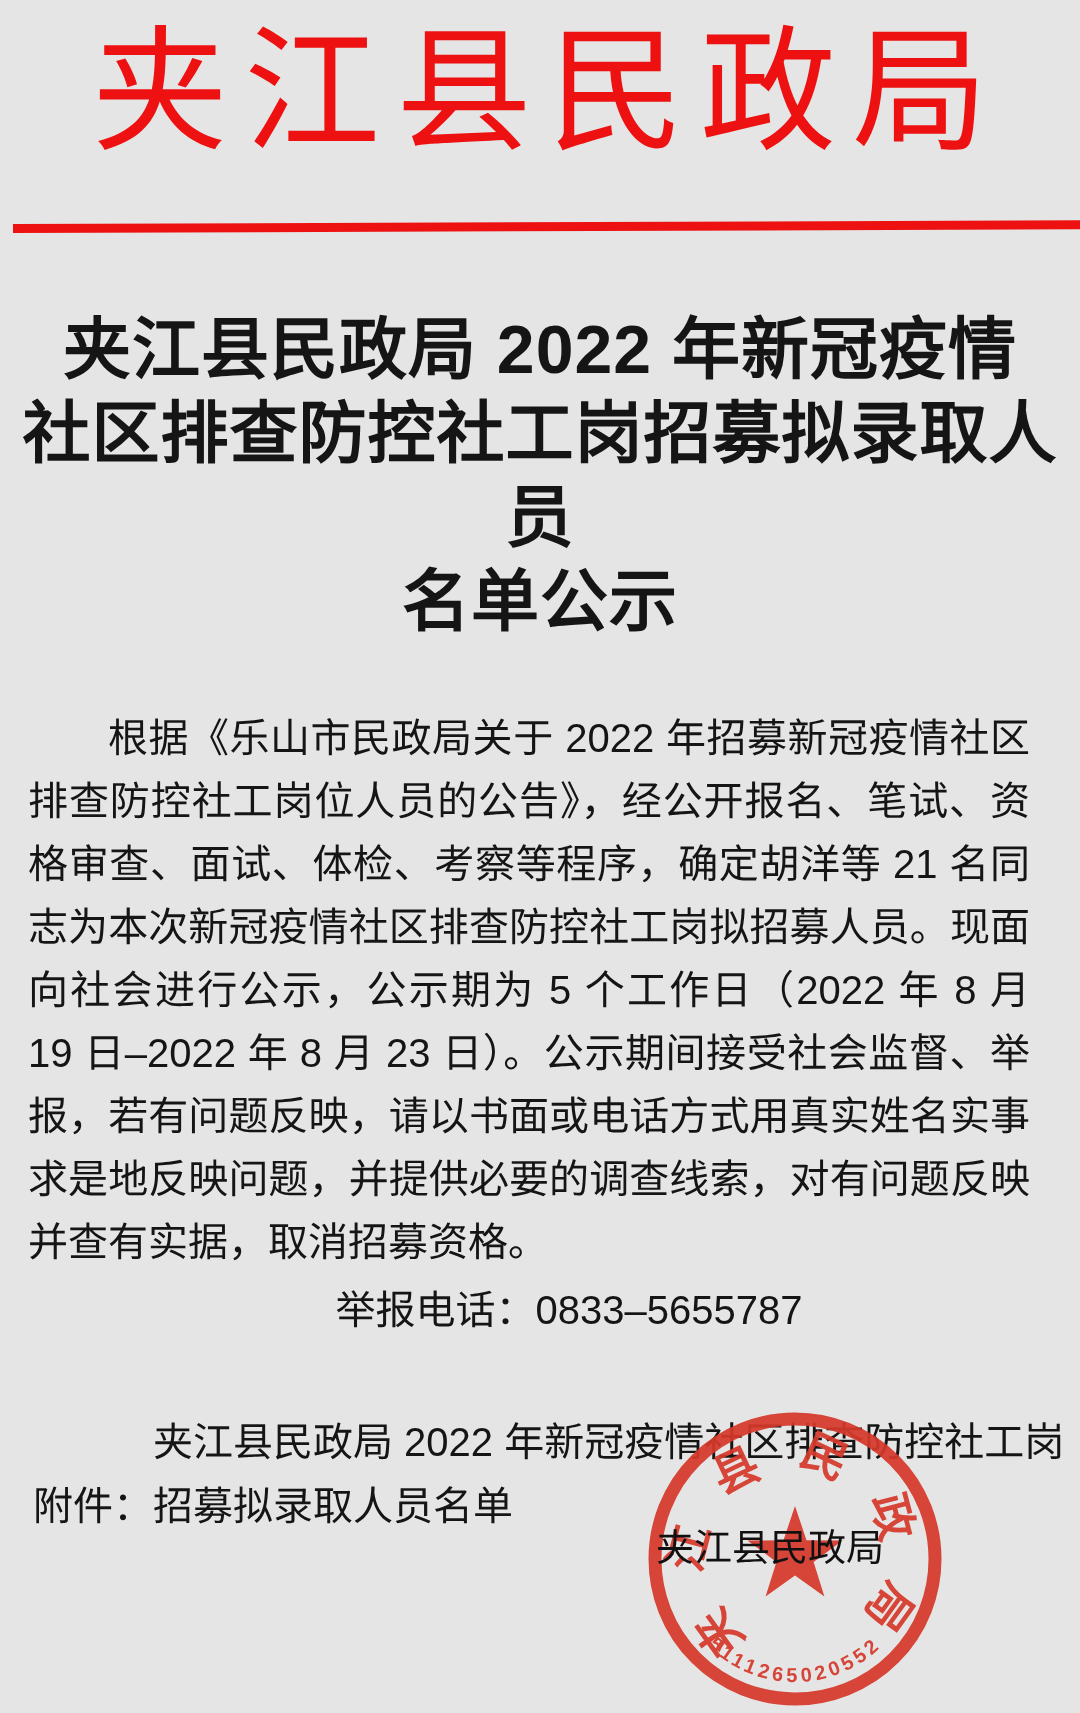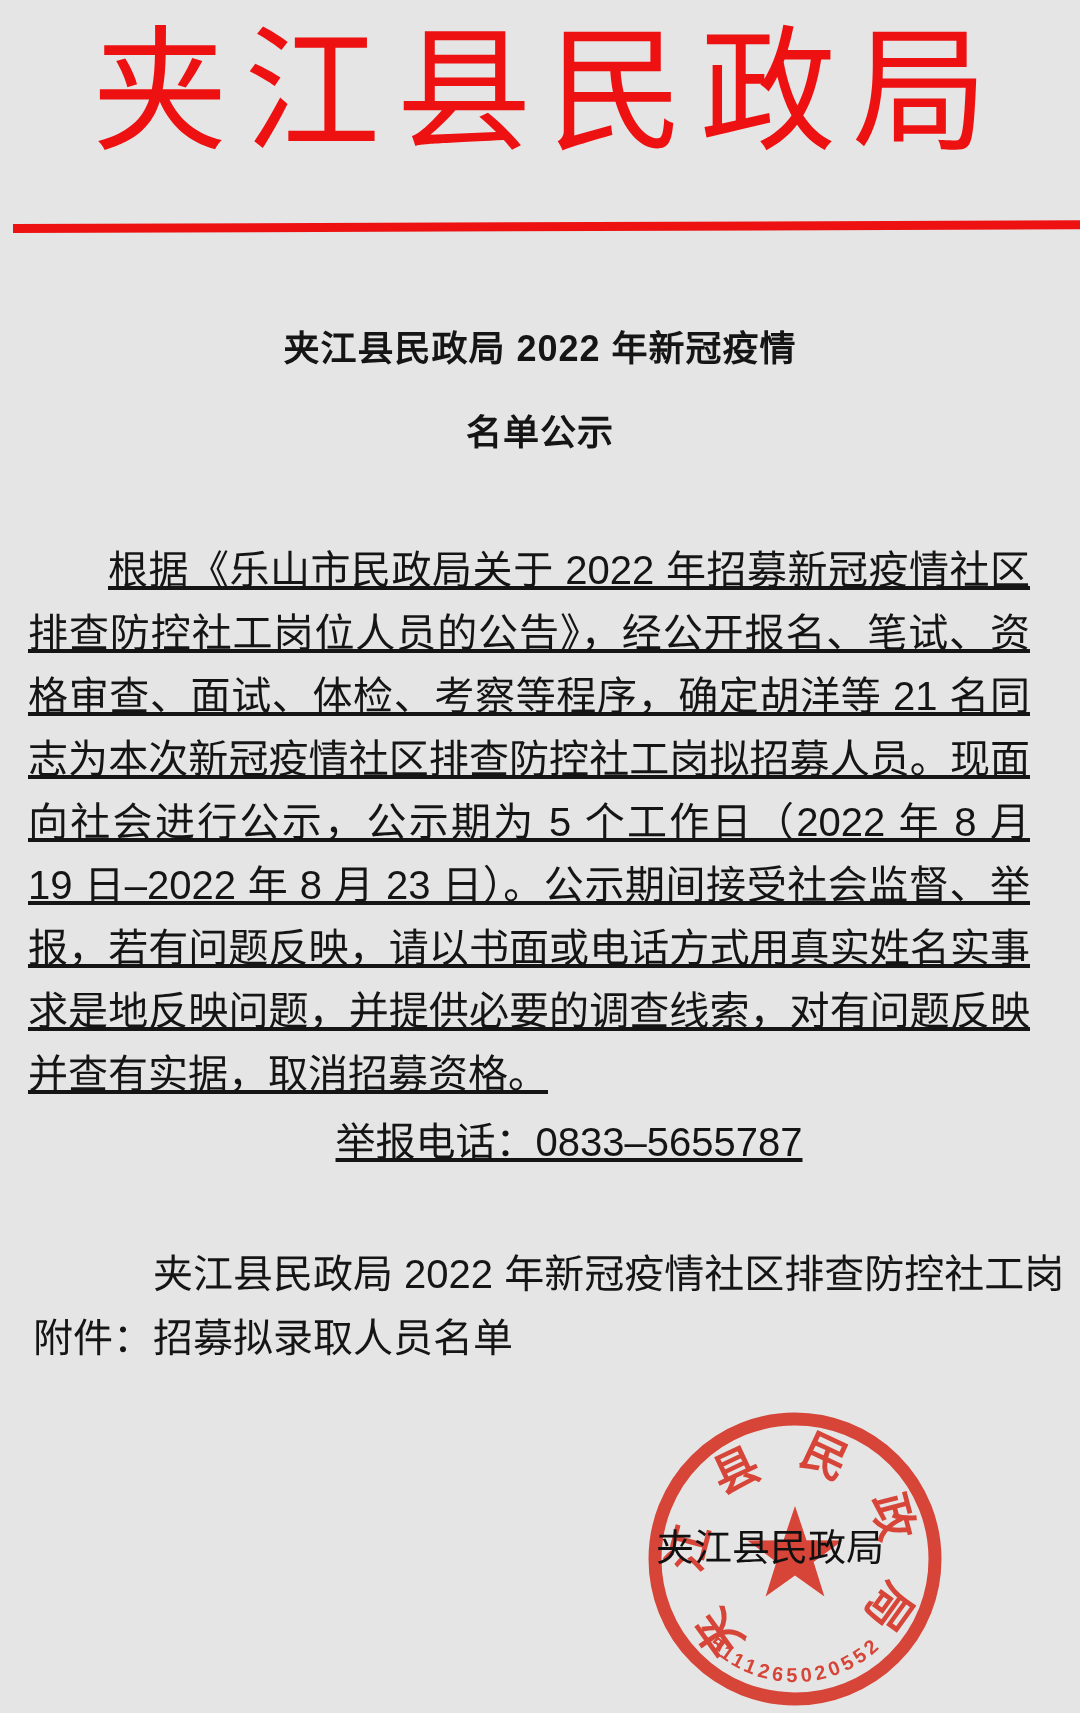--- a/index.html
+++ b/index.html
@@ -30,29 +30,29 @@
     background: #ee1111;
     margin: 61px 0 0 13px;
     transform: rotate(-0.2deg);
     transform-origin: left center;
   }
 
   
   .doc-title {
     margin: 74px 0 0 0;
     text-align: center;
-    font-size: 36px;
+    font-size: 68px;
     line-height: 84px;
     font-weight: bold;
     letter-spacing: 1px;
   }
   .t-line { display: block; }
 
   
-  .body-text { margin: 64px 50px 0 28px; text-decoration: underline; }
+  .body-text { margin: 64px 50px 0 28px; }
   .para {
     margin: 0;
     font-size: 40px;
     line-height: 63px;
     text-align: justify;
     text-indent: 2em;
     font-weight: 400;
   }
   .hotline { margin-top: 5px; text-align: center; }
 
@@ -126,20 +126,21 @@
 <div class="page">
 
   <header class="masthead">
     <div class="org-name">夹江县民政局</div>
   </header>
 
   <div class="red-rule"></div>
 
   <h1 class="doc-title">
     <span class="t-line">夹江县民政局 2022 年新冠疫情</span>
+    <span class="t-line">社区排查防控社工岗招募拟录取人员</span>
     <span class="t-line">名单公示</span>
   </h1>
 
   <div class="body-text">
     <p class="para">根据《乐山市民政局关于 2022 年招募新冠疫情社区排查防控社工岗位人员的公告》，经公开报名、笔试、资格审查、面试、体检、考察等程序，确定胡洋等 21 名同志为本次新冠疫情社区排查防控社工岗拟招募人员。现面向社会进行公示，公示期为 5 个工作日（2022 年 8 月 19 日–2022 年 8 月 23 日）。公示期间接受社会监督、举报，若有问题反映，请以书面或电话方式用真实姓名实事求是地反映问题，并提供必要的调查线索，对有问题反映并查有实据，取消招募资格。</p>
     <p class="para hotline">举报电话：0833–5655787</p>
   </div>
 
   <div class="attachment">
     <span class="att-label">附件：</span>

